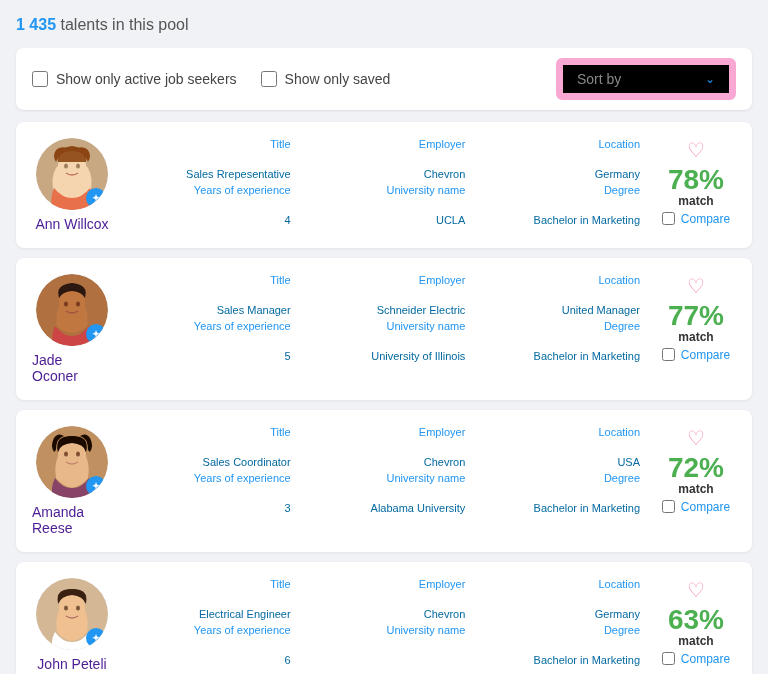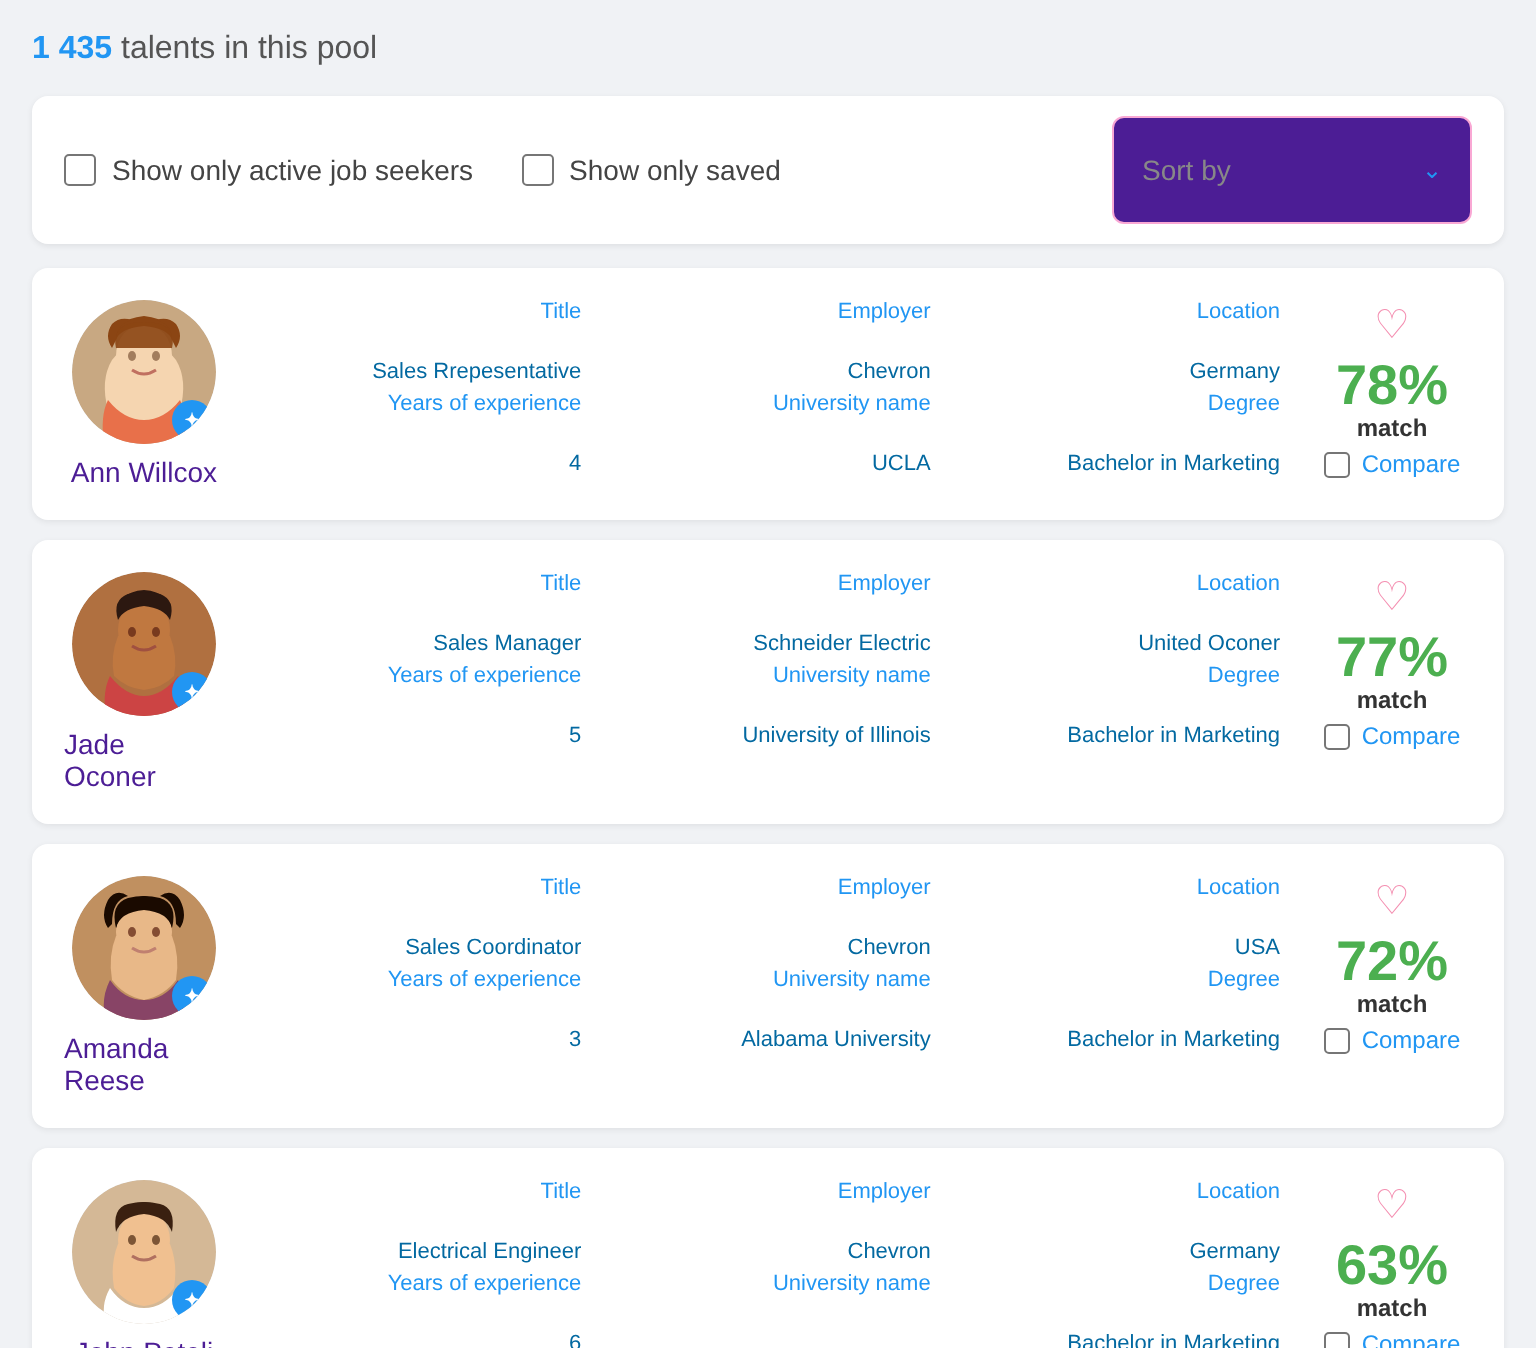--- a/index.html
+++ b/index.html
@@ -39,24 +39,24 @@
     }
     .checkbox-label input[type=checkbox] {
       width: 16px;
       height: 16px;
       cursor: pointer;
     }
     .sort-by {
       margin-left: auto;
       display: flex;
       align-items: center;
-      border: 1px solid #f9a8d4;
+      border: 7px solid #f9a8d4;
       border-radius: 6px;
-      padding: 18px 14px;
-      background: #4c1d95;
+      padding: 6px 14px;
+      background: #000000;
       cursor: pointer;
       min-width: 180px;
       justify-content: space-between;
       color: #888;
     }
     .sort-by .chevron {
       color: #2196F3;
       font-size: 12px;
     }
     .talent-card {
@@ -137,21 +137,21 @@
       text-align: right;
     }
     .match-label {
       font-size: 12px;
       color: #333;
       font-weight: bold;
       text-align: center;
     }
     .compare-row {
       display: flex;
-      align-items: flex-end;
+      align-items: flex-start;
       gap: 6px;
       margin-top: 4px;
     }
     .compare-checkbox {
       width: 13px;
       height: 13px;
     }
     .compare-link {
       font-size: 12px;
       color: #2196F3;
@@ -267,21 +267,21 @@
       <div class="info-group">
         <span class="info-label">Title</span>
         <span class="info-value">Sales Manager</span>
       </div>
       <div class="info-group">
         <span class="info-label">Employer</span>
         <span class="info-value">Schneider Electric</span>
       </div>
       <div class="info-group">
         <span class="info-label">Location</span>
-        <span class="info-value">United Oconer</span>
+        <span class="info-value">United Manager</span>
       </div>
       <div class="info-group">
         <span class="info-label">Years of experience</span>
         <span class="info-value">5</span>
       </div>
       <div class="info-group">
         <span class="info-label">University name</span>
         <span class="info-value">University of Illinois</span>
       </div>
       <div class="info-group">

